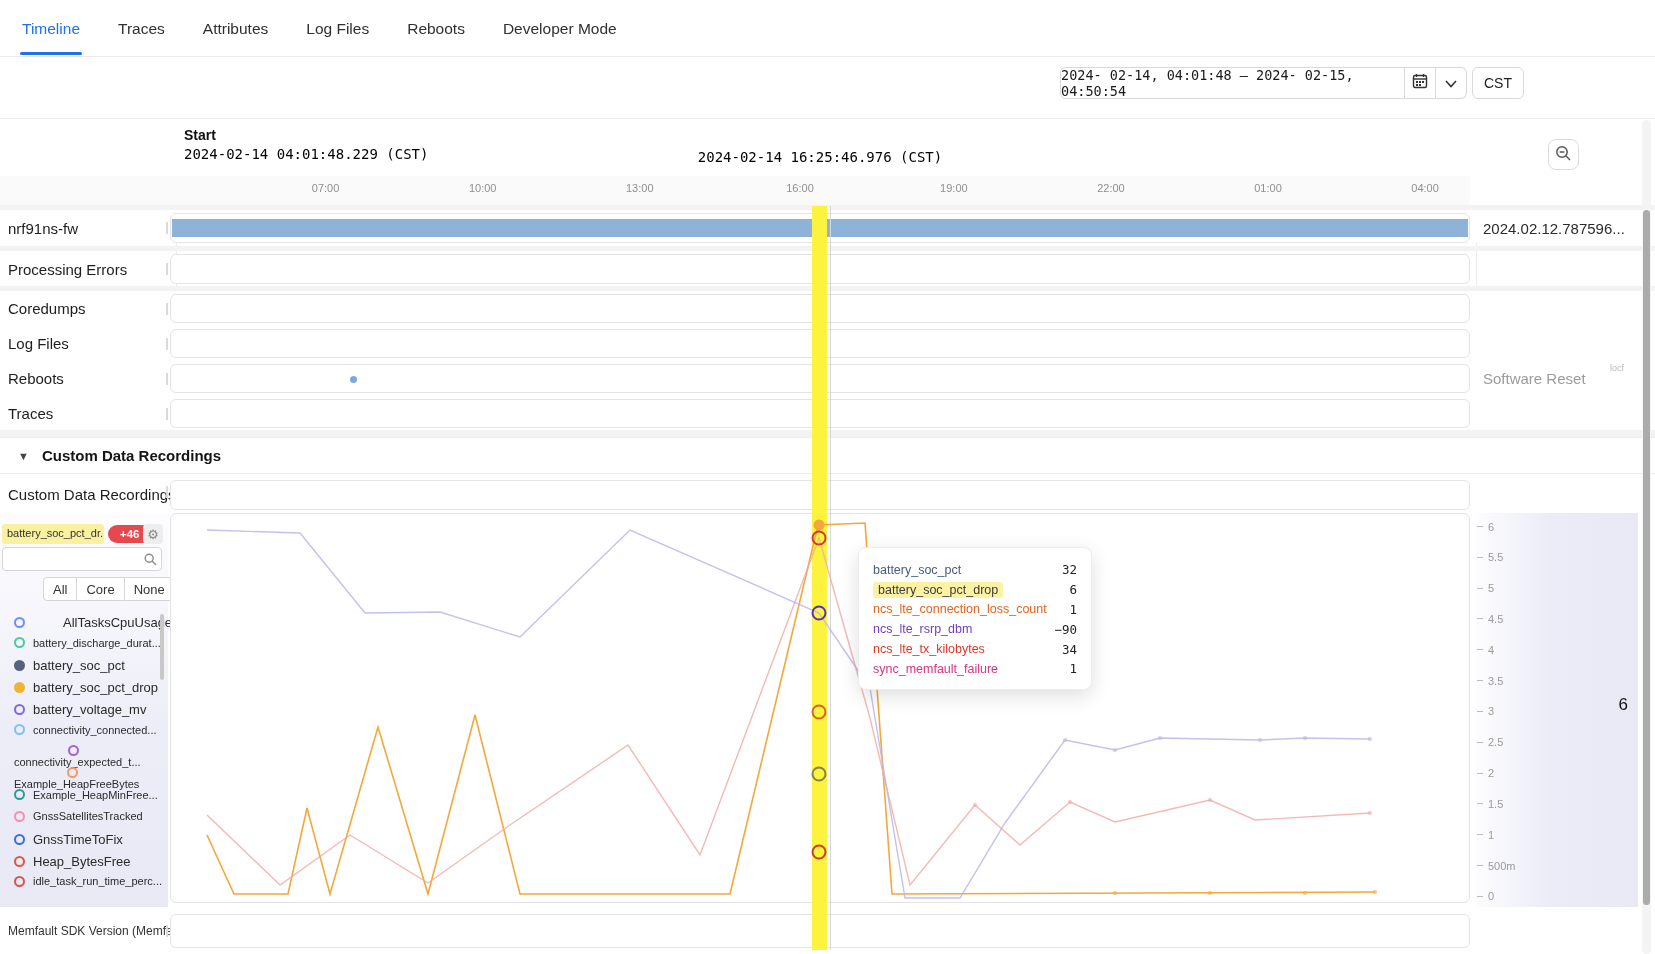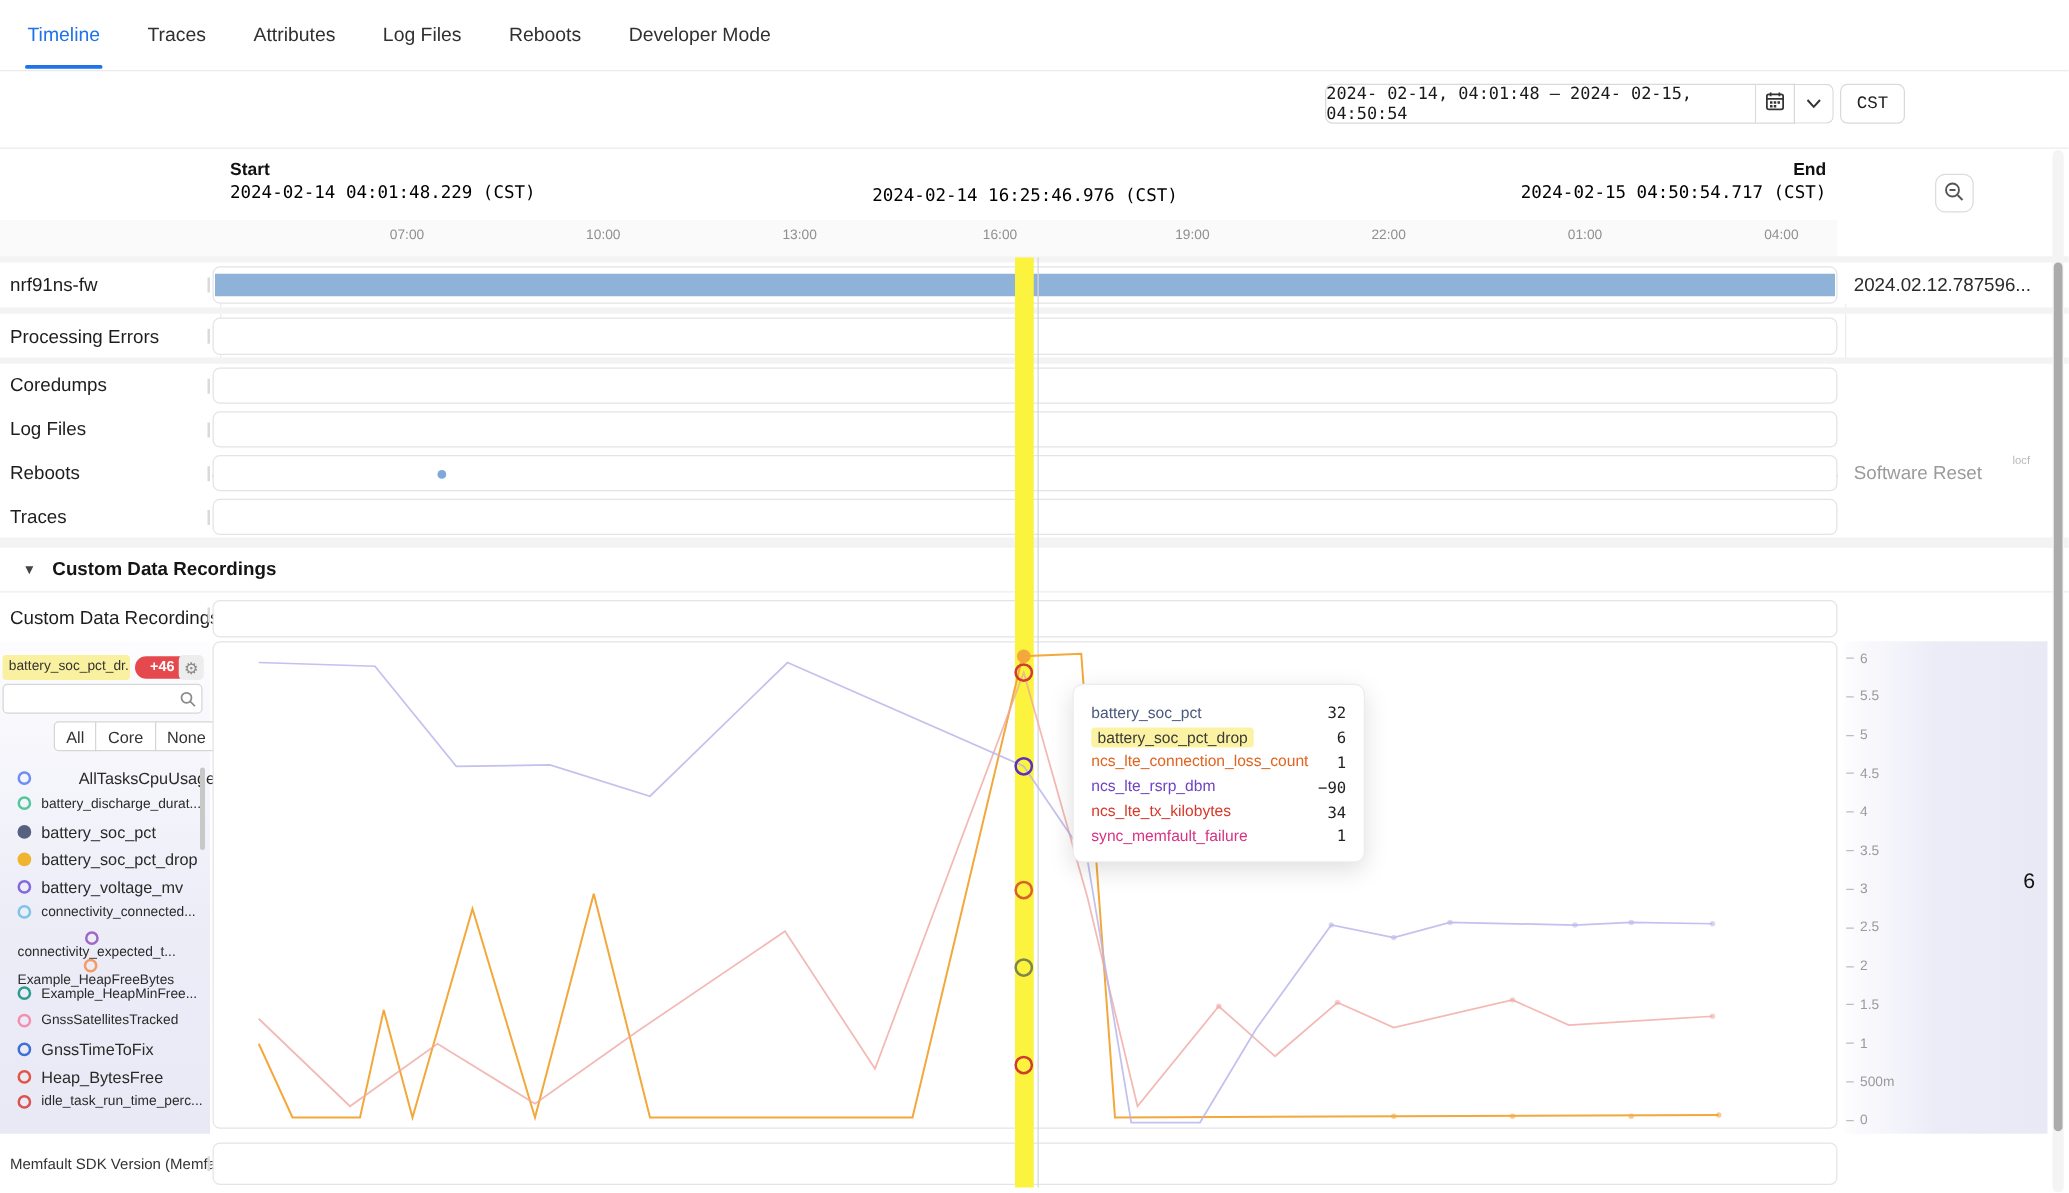--- a/index.html
+++ b/index.html
@@ -14,21 +14,21 @@
   .tab.active { color:#1f72e8; }
   .tab.active::after { content:""; position:absolute; left:0; right:0; bottom:-1px; height:3px; background:#1f72e8; border-radius:2px; }
 
   
   #toolbar { position:absolute; left:0; top:58px; width:1655px; height:56px; background:#fff; }
   .dp-group { position:absolute; top:9px; height:32px; display:flex; }
   #dp-input { left:1060px; width:345px; border:1px solid #d9d9d9; border-radius:6px 0 0 6px; display:flex; align-items:center; justify-content:center; font-family:"DejaVu Sans Mono", monospace; font-size:13.5px; color:#1a1a1a; background:#fff; }
   .dp-btn { width:31px; border:1px solid #d9d9d9; border-left:none; background:#fff; display:flex; align-items:center; justify-content:center; cursor:pointer; }
   #dp-cal { left:1405px; }
   #dp-chev { left:1436px; border-radius:0 6px 6px 0; }
-  #tz-btn { position:absolute; left:1472px; top:9px; width:52px; height:32px; border:1px solid #d9d9d9; border-radius:6px; background:#fff; font-size:14px; color:#222; display:flex; align-items:center; justify-content:center; cursor:pointer;font-family:Liberation Mono, monospace; }
+  #tz-btn { position:absolute; left:1472px; top:9px; width:52px; height:32px; border:1px solid #d9d9d9; border-radius:6px; background:#fff; font-size:14px; color:#222; display:flex; align-items:center; justify-content:center; cursor:pointer; }
 
   
   #tl-header { position:absolute; left:0; top:118px; width:1655px; height:58px; border-top:1px solid #ececec; background:#fff; }
   #hdr-divider-l { position:absolute; left:176px; top:124px; height:46px; width:1px; background:#ececec; }
   #hdr-divider-r { position:absolute; left:1476px; top:124px; height:46px; width:1px; background:#ececec; }
   .hdr-label { font-size:14px; font-weight:700; color:#111; }
   .hdr-time { font-family:"DejaVu Sans Mono", monospace; font-size:14px; color:#000000; }
   #hdr-start { left:184px; top:8px; }
   #hdr-center { left:0; top:30px; width:1640px; text-align:center; }
   #hdr-end { right:194px; top:8px; text-align:right; }
@@ -141,24 +141,20 @@
   </div>
 
   <div id="tl-header">
     <div id="hdr-divider-l"></div>
     <div id="hdr-divider-r"></div>
     <div id="hdr-start" class="abs">
       <div class="hdr-label">Start</div>
       <div class="hdr-time" style="margin-top:3px;">2024-02-14 04:01:48.229 (CST)</div>
     </div>
     <div id="hdr-center" class="abs hdr-time">2024-02-14 16:25:46.976 (CST)</div>
-    <div id="hdr-end" class="abs">
-      <div class="hdr-label">End</div>
-      <div class="hdr-time" style="margin-top:3px;">2024-02-15 04:50:54.717 (CST)</div>
-    </div>
     <button id="zoom-out-btn">
       <span>
         <svg width="17" height="17" viewBox="0 0 17 17">
             <circle cx="7" cy="7" r="5.2" fill="none" stroke="#555" stroke-width="1.5"></circle>
             <line x1="4.6" y1="7" x2="9.4" y2="7" stroke="#555" stroke-width="1.5"></line>
             <line x1="11" y1="11" x2="15" y2="15" stroke="#555" stroke-width="1.5"></line>
           </svg>
       </span>
     </button>
   </div>

